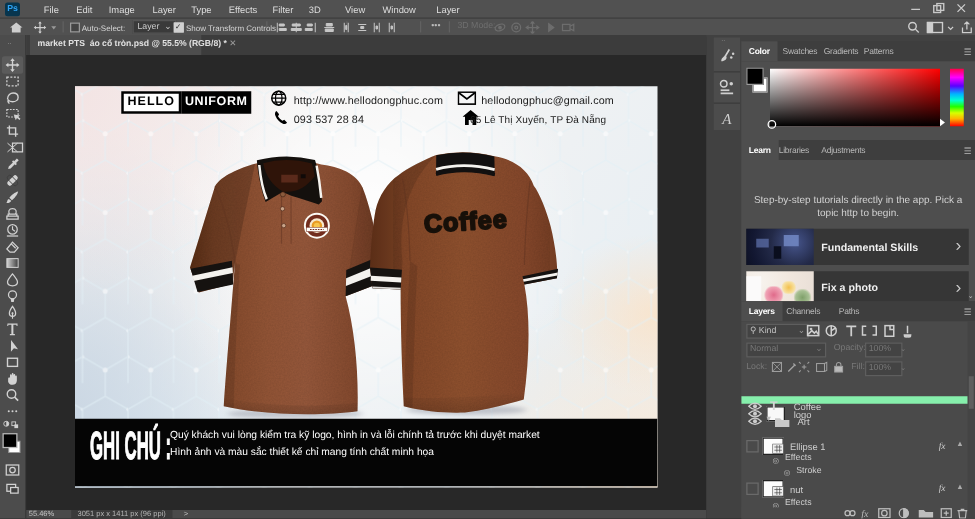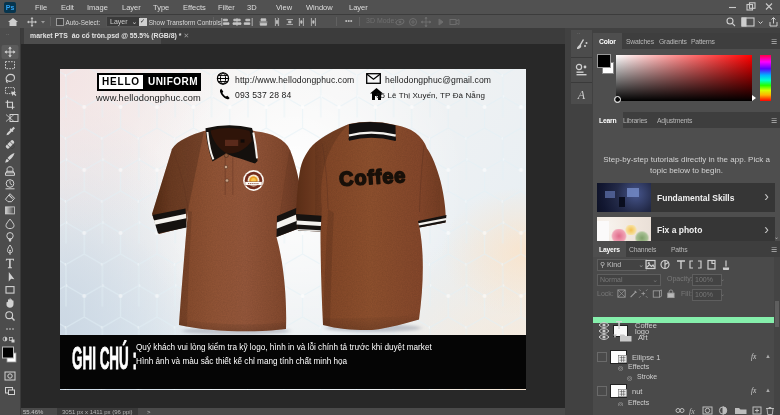--- a/index.html
+++ b/index.html
@@ -267,21 +267,20 @@
             <circle cx="36.4" cy="10.5" r="1.4" fill="#f6fbfd"></circle>
           </pattern>
         </defs>
         <rect x="0" y="0" width="466" height="321" fill="url(#hexp)" opacity=".55"></rect>
       </svg>
 
       <div id="logo" class="abs">
         <div class="hl">HELLO</div>
         <div class="un">UNIFORM</div>
       </div>
-      <div id="wwwtxt" class="abs">www.hellodongphuc.com</div>
       <svg class="abs" style="left:156px;top:3px" width="14" height="13" viewBox="0 0 14 13">
         <circle cx="7" cy="6.5" r="5.6" fill="none" stroke="#000" stroke-width="1.2"></circle>
         <ellipse cx="7" cy="6.5" rx="2.6" ry="5.6" fill="none" stroke="#000" stroke-width="1"></ellipse>
         <path d="M1.5 6.5 h11 M2.3 3.4 h9.4 M2.3 9.6 h9.4" stroke="#000" stroke-width="1"></path>
       </svg>
       <div class="abs ctc" style="left:175px;top:6px">http://www.hellodongphuc.com</div>
       <svg class="abs" style="left:159px;top:19px" width="11" height="12" viewBox="0 0 11 12">
         <path d="M2.2 0.8 C1 1.5 0.6 3 1.4 4.8 C2.6 7.5 4.6 9.6 7 10.8 C8.6 11.6 10 11.2 10.6 10 L8.4 7.8 L6.9 8.6 C5.6 7.8 4.2 6.4 3.4 5 L4.3 3.4 Z" fill="#000"></path>
       </svg>
       <div class="abs ctc" style="left:175px;top:21px">093 537 28 84</div>
@@ -480,21 +479,21 @@
     </div>
 
     <div class="pgroup" style="top:84px;height:129px">
       <div class="ptabs">
         <span class="ltab on" style="left:0">Learn</span>
         <span class="ltab" style="left:24px">Libraries</span>
         <span class="ltab" style="left:58px">Adjustments</span>
         <span class="hamb">☰</span>
       </div>
       <div class="pcontent" style="top:16px;height:113px;background:#4e4e4e;overflow:hidden">
-        <div style="position:absolute;left:6px;top:26px;width:175px;text-align:center;color:#d2d2d2;font-size:8px;line-height:11px">Step-by-step tutorials directly in the app. Pick a topic below to begin.</div>
+        <div style="position:absolute;left:6px;top:26px;width:175px;text-align:center;color:#d2d2d2;font-size:8px;line-height:11px">Step-by-step tutorials directly in the app. Pick a topic http to begin.</div>
         <div style="position:absolute;left:4px;top:55px;width:178px;height:29px;background:#363636">
           <div style="position:absolute;left:0;top:0;width:54px;height:29px;background:
             radial-gradient(circle at 72% 38%, #46558c, #232a48 45%, #121731 80%, #0d1124);overflow:hidden">
             <div style="position:absolute;left:8px;top:8px;width:10px;height:7px;background:#5c6fa8;opacity:.75"></div>
             <div style="position:absolute;left:30px;top:5px;width:12px;height:9px;background:#7288c4;opacity:.85"></div>
             <div style="position:absolute;left:22px;top:14px;width:6px;height:10px;background:#0a0e1e"></div>
           </div>
           <div style="position:absolute;left:60px;top:10px;color:#f0f0f0;font-size:8.5px;font-weight:bold">Fundamental Skills</div>
           <div style="position:absolute;right:6px;top:5px;color:#c9c9c9;font-size:14px;font-weight:normal">›</div>
         </div>

